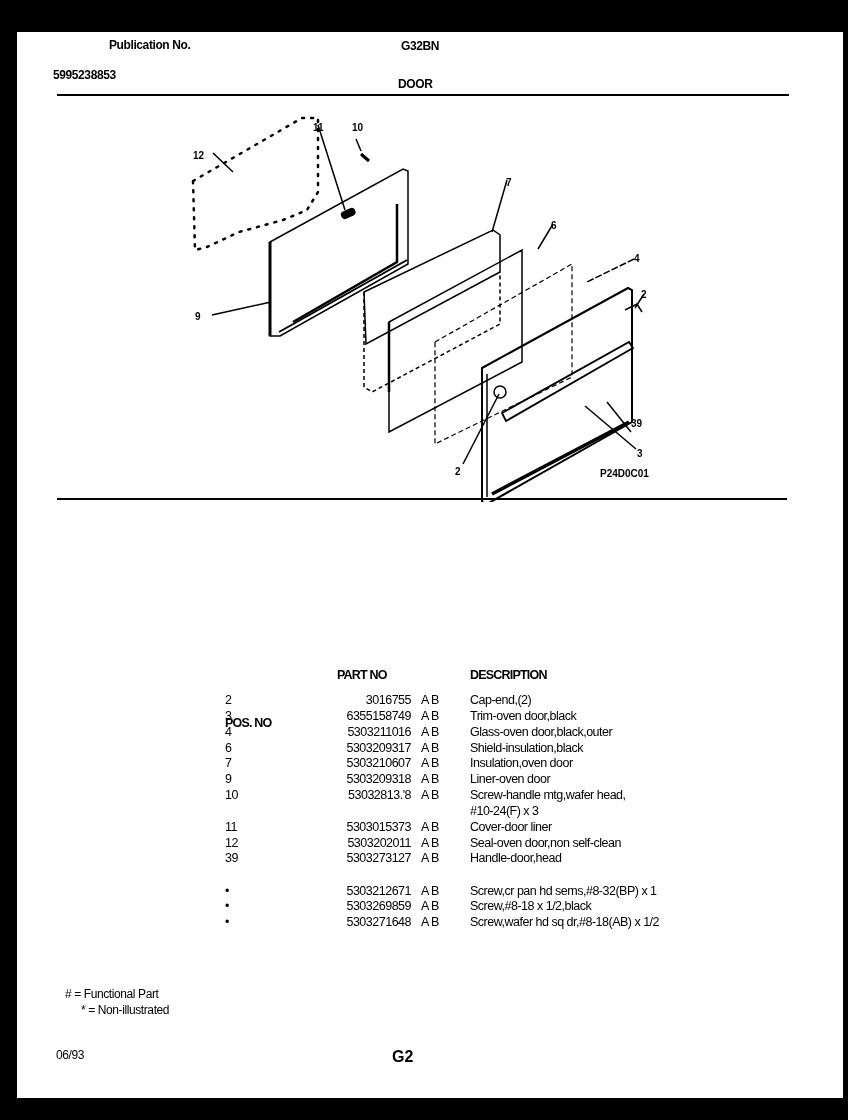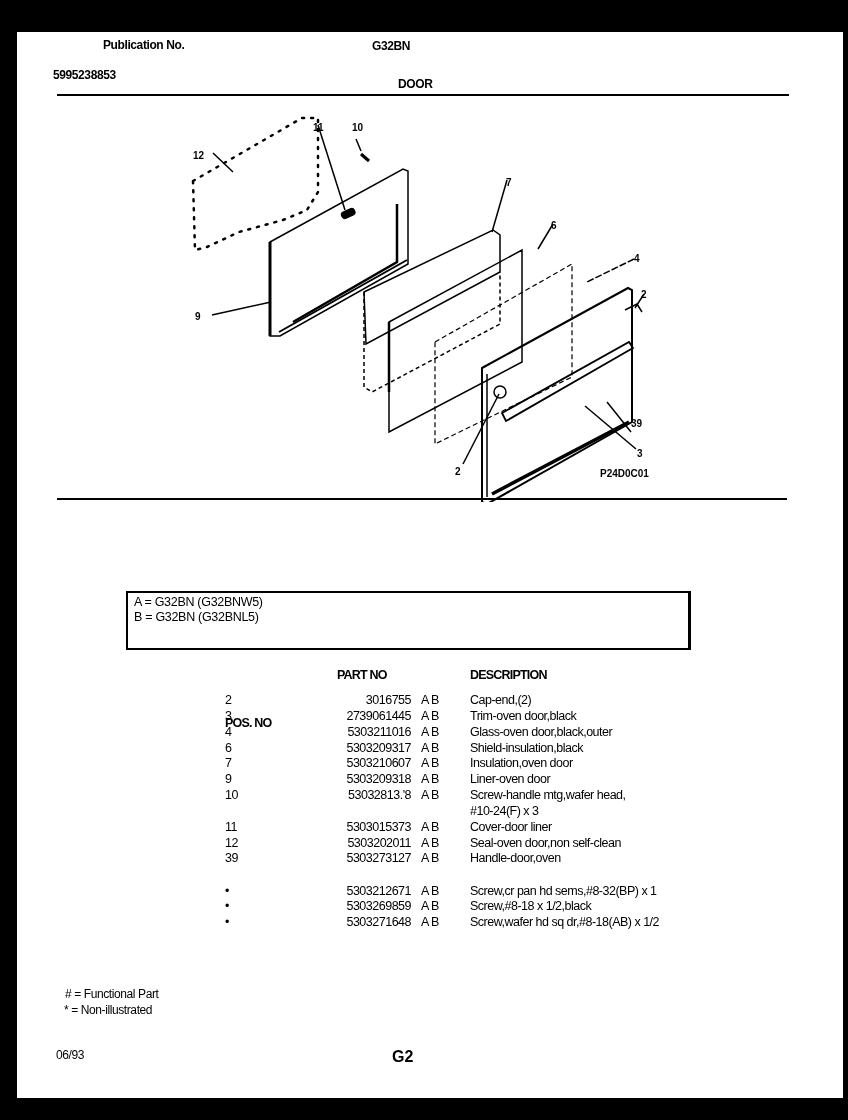--- a/index.html
+++ b/index.html
@@ -26,23 +26,23 @@
   .row .models { position: absolute; left: 404px; }
   .row .desc { position: absolute; left: 453px; white-space: nowrap; }
   .hdr { position: absolute; font-size: 12.5px; font-weight: bold; letter-spacing: -0.8px; }
   svg text { font-family: "Liberation Sans", sans-serif; font-weight: bold; font-size: 10px; }
 </style>
 </head>
 <body>
 
 <div class="page">
 
-  <div class="abs b t12" style="left:42px; top:6px;padding-left:44px;">Publication No.</div>
+  <div class="abs b t12" style="left:48px; top:6px;padding-left:44px;">Publication No.</div>
   <div class="abs b t12" style="left:36px; top:20px;margin-top:16px;">5995238853</div>
-  <div class="abs b t12" style="left:355px; top:7px;">G32BN</div>
+  <div class="abs b t12" style="left:384px; top:7px;">G32BN</div>
   <div class="abs b t12" style="left:381px; top:45px;">DOOR</div>
   <div class="rule" style="left:40px; top:62px; width:732px;"></div>
 
   <svg class="abs" style="left:0; top:0;" width="826" height="470">
     <g fill="none" stroke="#000">
 
       <path d="M176,149 L285,86 L301,86 L301,160 L290,178 L266,188 L222,200 L190,215 L178,218 Z" stroke-width="2.5" stroke-dasharray="2,7" stroke-linecap="round"></path>
 
       <path d="M253,210 L386,137 L391,139 L391,232 L263,304 L253,304 Z" stroke-width="1.5"></path>
       <path d="M253,210 L253,304" stroke-width="3"></path>
@@ -91,39 +91,35 @@
     <text x="617" y="230">4</text>
     <text x="624" y="266">2</text>
     <text x="614" y="395">39</text>
     <text x="620" y="425">3</text>
     <text x="438" y="443">2</text>
     <text x="583" y="445" style="font-size:10px;">P24D0C01</text>
   </svg>
 
   <div class="rule" style="left:40px; top:466px; width:730px;"></div>
 
-  <div class="legend-box">
-    <div class="legend-line" style="top:2px;">A  =  G32BN (G32BNW5)</div>
-    <div class="legend-line" style="top:17px;">B  =  G32BN (G32BNL5)</div>
-  </div>
 
   <div class="hdr" style="left:208px; top:636px;margin-top:48px;">POS. NO</div>
   <div class="hdr" style="left:320px; top:636px;">PART NO</div>
   <div class="hdr" style="left:453px; top:636px;text-align:right;">DESCRIPTION</div>
 
   <div>
     <div class="row" style="top:661px;">
       <span class="pos">2</span>
       <span class="part">3016755</span>
       <span class="models">A  B</span>
       <span class="desc">Cap-end,(2)</span>
     </div>
     <div class="row" style="top:677px;">
       <span class="pos">3</span>
-      <span class="part">2739061445</span>
+      <span class="part">6355158749</span>
       <span class="models">A  B</span>
       <span class="desc">Trim-oven door,black</span>
     </div>
     <div class="row" style="top:693px;">
       <span class="pos">4</span>
       <span class="part">5303211016</span>
       <span class="models">A  B</span>
       <span class="desc">Glass-oven door,black,outer</span>
     </div>
     <div class="row" style="top:709px;">
@@ -162,21 +158,21 @@
     <div class="row" style="top:804px;">
       <span class="pos">12</span>
       <span class="part">5303202011</span>
       <span class="models">A  B</span>
       <span class="desc">Seal-oven door,non self-clean</span>
     </div>
     <div class="row" style="top:819px;">
       <span class="pos">39</span>
       <span class="part">5303273127</span>
       <span class="models">A  B</span>
-      <span class="desc">Handle-door,oven</span>
+      <span class="desc">Handle-door,head</span>
     </div>
     <div class="row" style="top:852px;">
       <span class="pos">•</span>
       <span class="part">5303212671</span>
       <span class="models">A  B</span>
       <span class="desc">Screw,cr pan hd sems,#8-32(BP) x 1</span>
     </div>
     <div class="row" style="top:867px;">
       <span class="pos">•</span>
       <span class="part">5303269859</span>
@@ -185,17 +181,17 @@
     </div>
     <div class="row" style="top:883px;">
       <span class="pos">•</span>
       <span class="part">5303271648</span>
       <span class="models">A  B</span>
       <span class="desc">Screw,wafer hd sq dr,#8-18(AB) x 1/2</span>
     </div>
   </div>
 
   <div class="abs t12" style="left:48px; top:955px;text-align:center;"># = Functional Part</div>
-  <div class="abs t12" style="left:47px; top:971px;">* = Non-illustrated</div>
+  <div class="abs t12" style="left:64px; top:971px;">* = Non-illustrated</div>
 
   <div class="abs t12" style="left:39px; top:1016px;">06/93</div>
   <div class="abs b" style="left:375px; top:1016px; font-size:16px;">G2</div>
 </div>
 
 </body></html>

